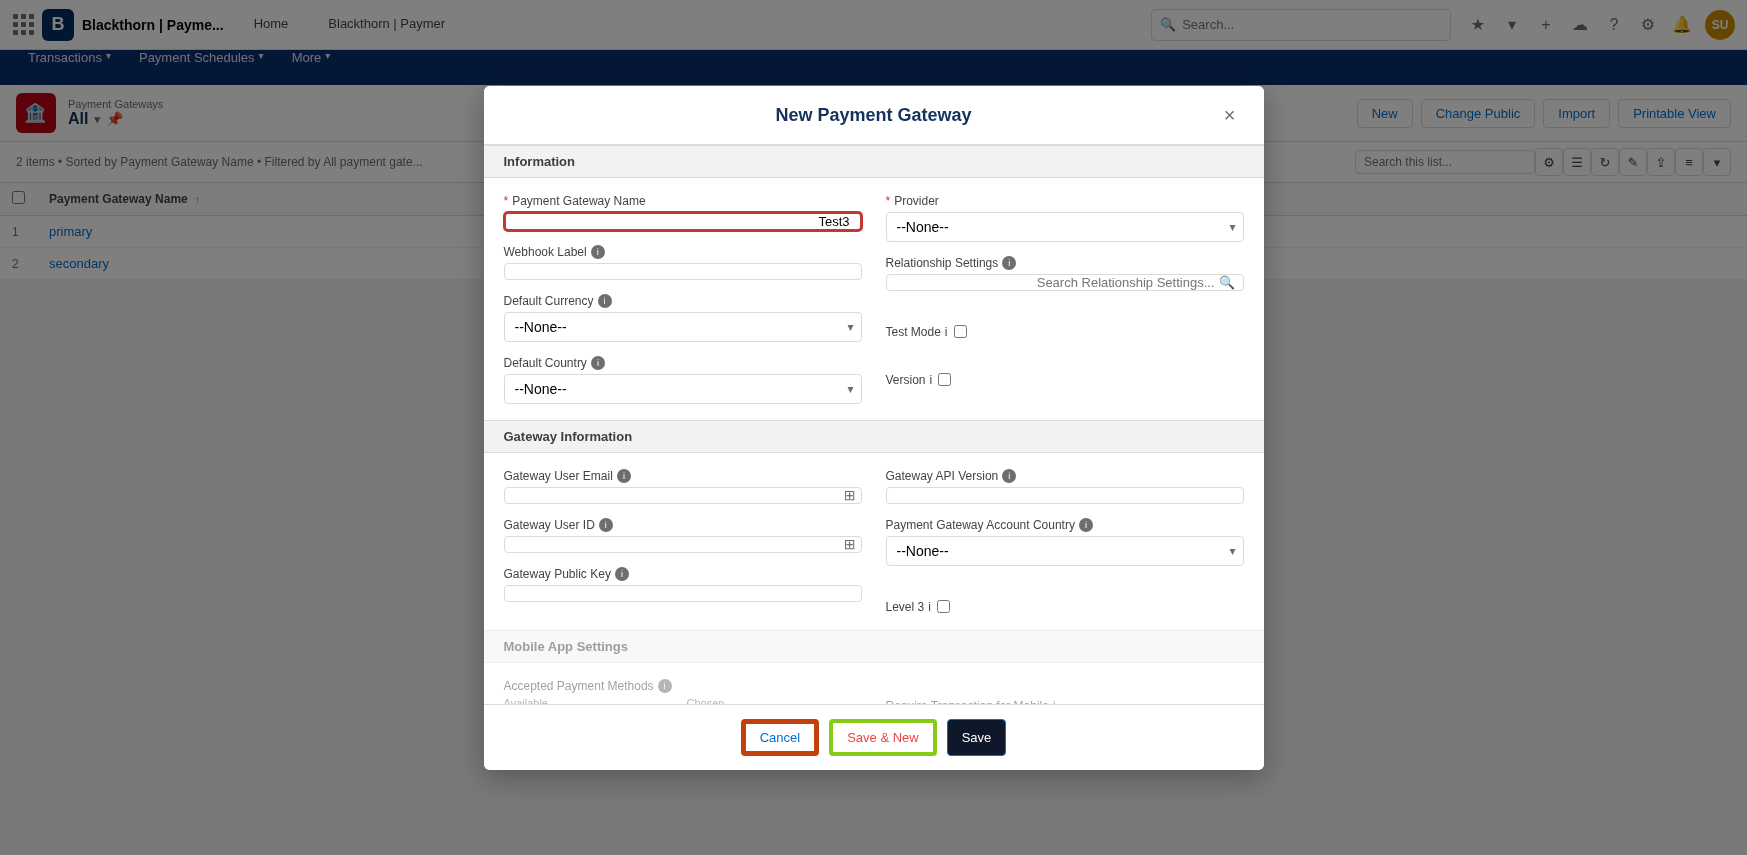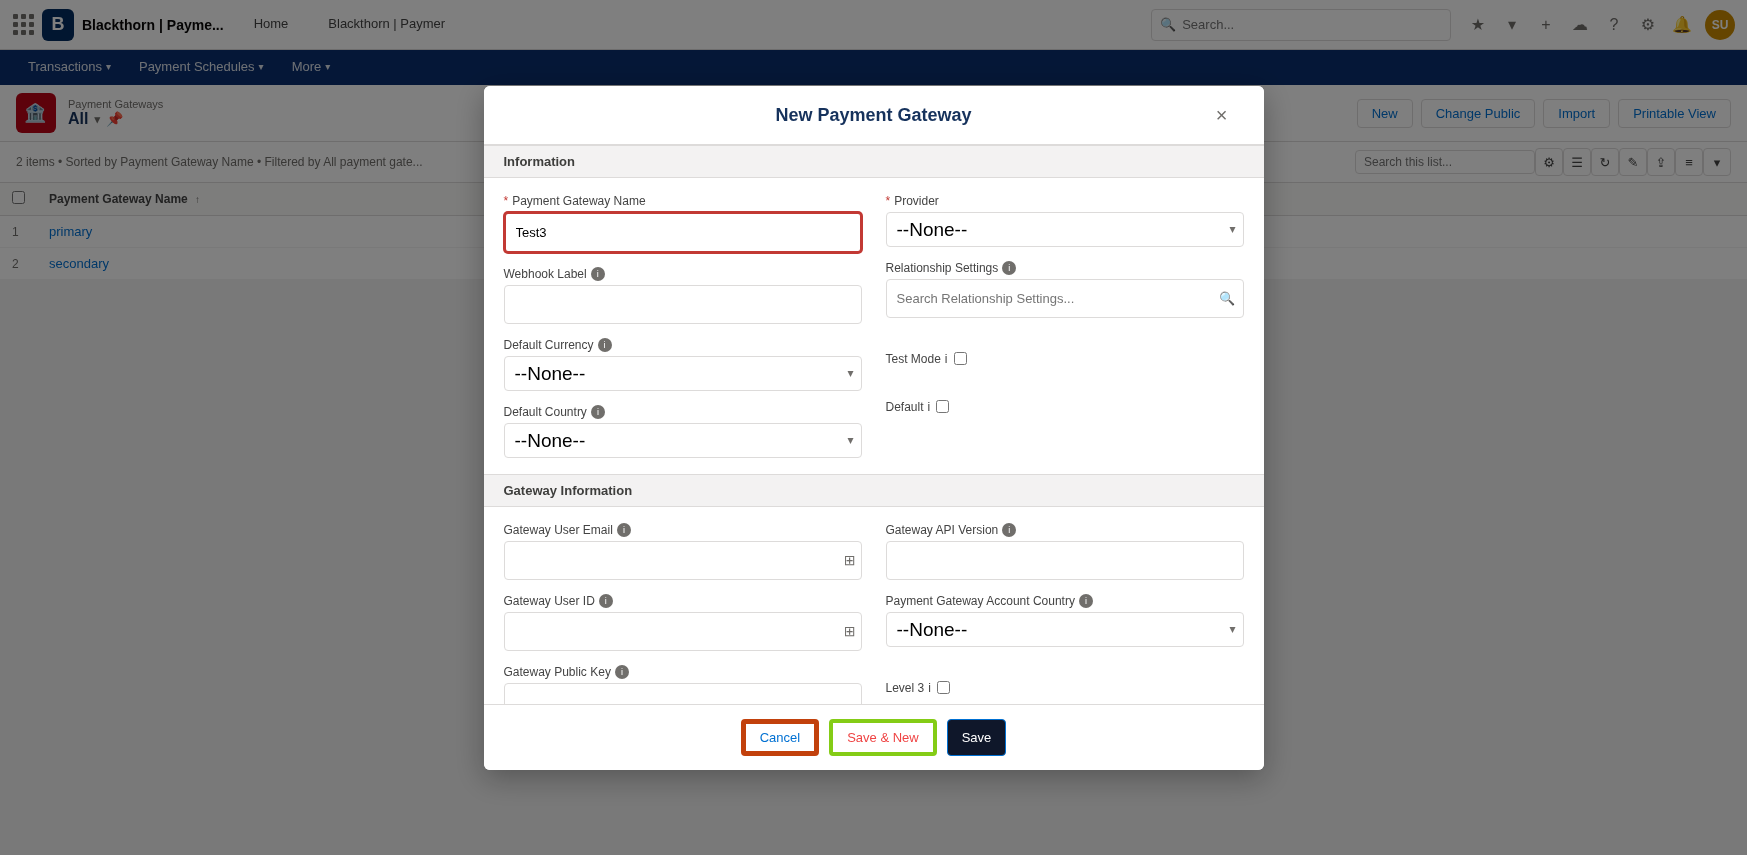--- a/index.html
+++ b/index.html
@@ -60,21 +60,21 @@
     
     .sub-nav {
       background: #0b2f6e;
       height: 35px;
       display: flex;
       align-items: center;
       padding: 0 16px;
       gap: 4px;
     }
     .sub-nav-item {
-      padding: 0 12px; height: 35px; display: flex; align-items: center;
+      padding: 0 12px; height: 35px; display: flex; 
       font-size: 13px; color: #fff; cursor: pointer; border-bottom: 2px solid transparent;
       white-space: nowrap; opacity: 0.85;
     }
     .sub-nav-item .chevron { margin-left: 4px; font-size: 10px; }
 
     
     .page-header {
       background: #fff;
       border-bottom: 1px solid #dddbda;
       padding: 8px 16px;
@@ -150,21 +150,21 @@
     .modal {
       background: white;
       border-radius: 6px;
       width: 780px;
       max-height: 80vh;
       overflow-y: auto;
       box-shadow: 0 8px 30px rgba(0,0,0,0.3);
       position: relative;
     }
     .modal-header {
-      padding: 16px 28px 14px;
+      padding: 16px 20px 14px;
       border-bottom: 1px solid #dddbda;
       display: flex; align-items: center; justify-content: space-between;
       position: sticky; top: 0; background: white; z-index: 10;
     }
     .modal-title {
       font-size: 18px; font-weight: 600; color: #16325c; text-align: center; flex: 1;
     }
     .modal-close {
       width: 28px; height: 28px; display: flex; align-items: center; justify-content: center;
       cursor: pointer; font-size: 20px; color: #706e6b; border: none; background: none;
@@ -192,31 +192,31 @@
       font-size: 12px; color: #444; font-weight: 500;
       display: flex; align-items: center; gap: 4px;
     }
     .form-label .required { color: #c23934; }
     .form-label .info-icon {
       width: 14px; height: 14px; border-radius: 50%; background: #706e6b;
       color: white; font-size: 9px; display: inline-flex; align-items: center; justify-content: center;
       cursor: help;
     }
     .form-input {
-      border: 1px solid #dddbda; border-radius: 4px; padding: 11px 10px;
-      font-size: 13px; outline: none; width: 100%;
+      border: 1px solid #dddbda; border-radius: 4px; padding: 0 10px;
+      font-size: 13px; outline: none; width: 100%; text-align: right;
     }
     .form-input-highlighted {
       border: 2px solid #c23934 !important;
       box-shadow: 0 0 0 1px #c23934 !important;
     }
     .form-select-wrapper { position: relative; }
     .form-select {
       border: 1px solid #dddbda; border-radius: 4px; padding: 6px 28px 6px 10px;
-      font-size: 19px; outline: none; width: 100%; appearance: none;
+      font-size: 14px; outline: none; width: 100%; appearance: none;
       background: white; cursor: pointer;
     }
     .select-arrow {
       position: absolute; right: 8px; top: 50%; transform: translateY(-50%);
       pointer-events: none; color: #706e6b; font-size: 12px;
     }
     .form-input-with-icon { position: relative; }
     .form-input-with-icon .form-input { padding-right: 28px; }
     .form-input-icon {
       position: absolute; right: 6px; top: 50%; transform: translateY(-50%);
@@ -452,21 +452,21 @@
             <div class="checkbox-field">
               <label class="checkbox-label">
                 <span>Test Mode</span>
                 <span class="info-icon">i</span>
               </label>
               <input type="checkbox" style="">
             </div>
 
             <div class="checkbox-field">
               <label class="checkbox-label">
-                <span>Default</span>
+                <span>Version</span>
                 <span class="info-icon">i</span>
               </label>
               <input type="checkbox" style="">
             </div>
           </div>
         </div>
       </div>
 
       <div class="form-section">
         <div class="form-section-header">Gateway Information</div>

